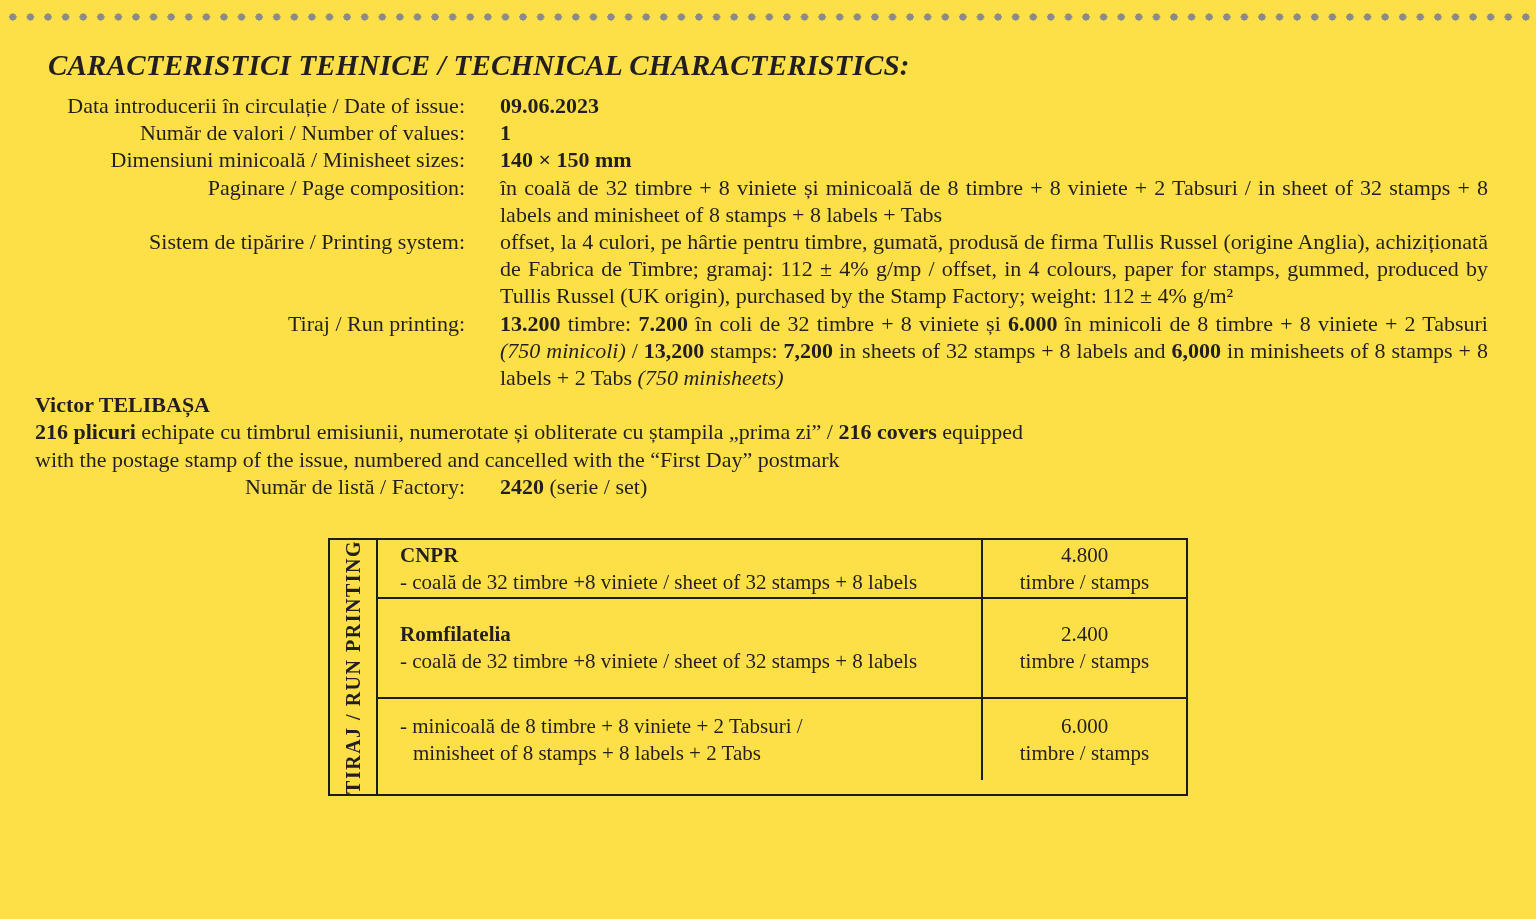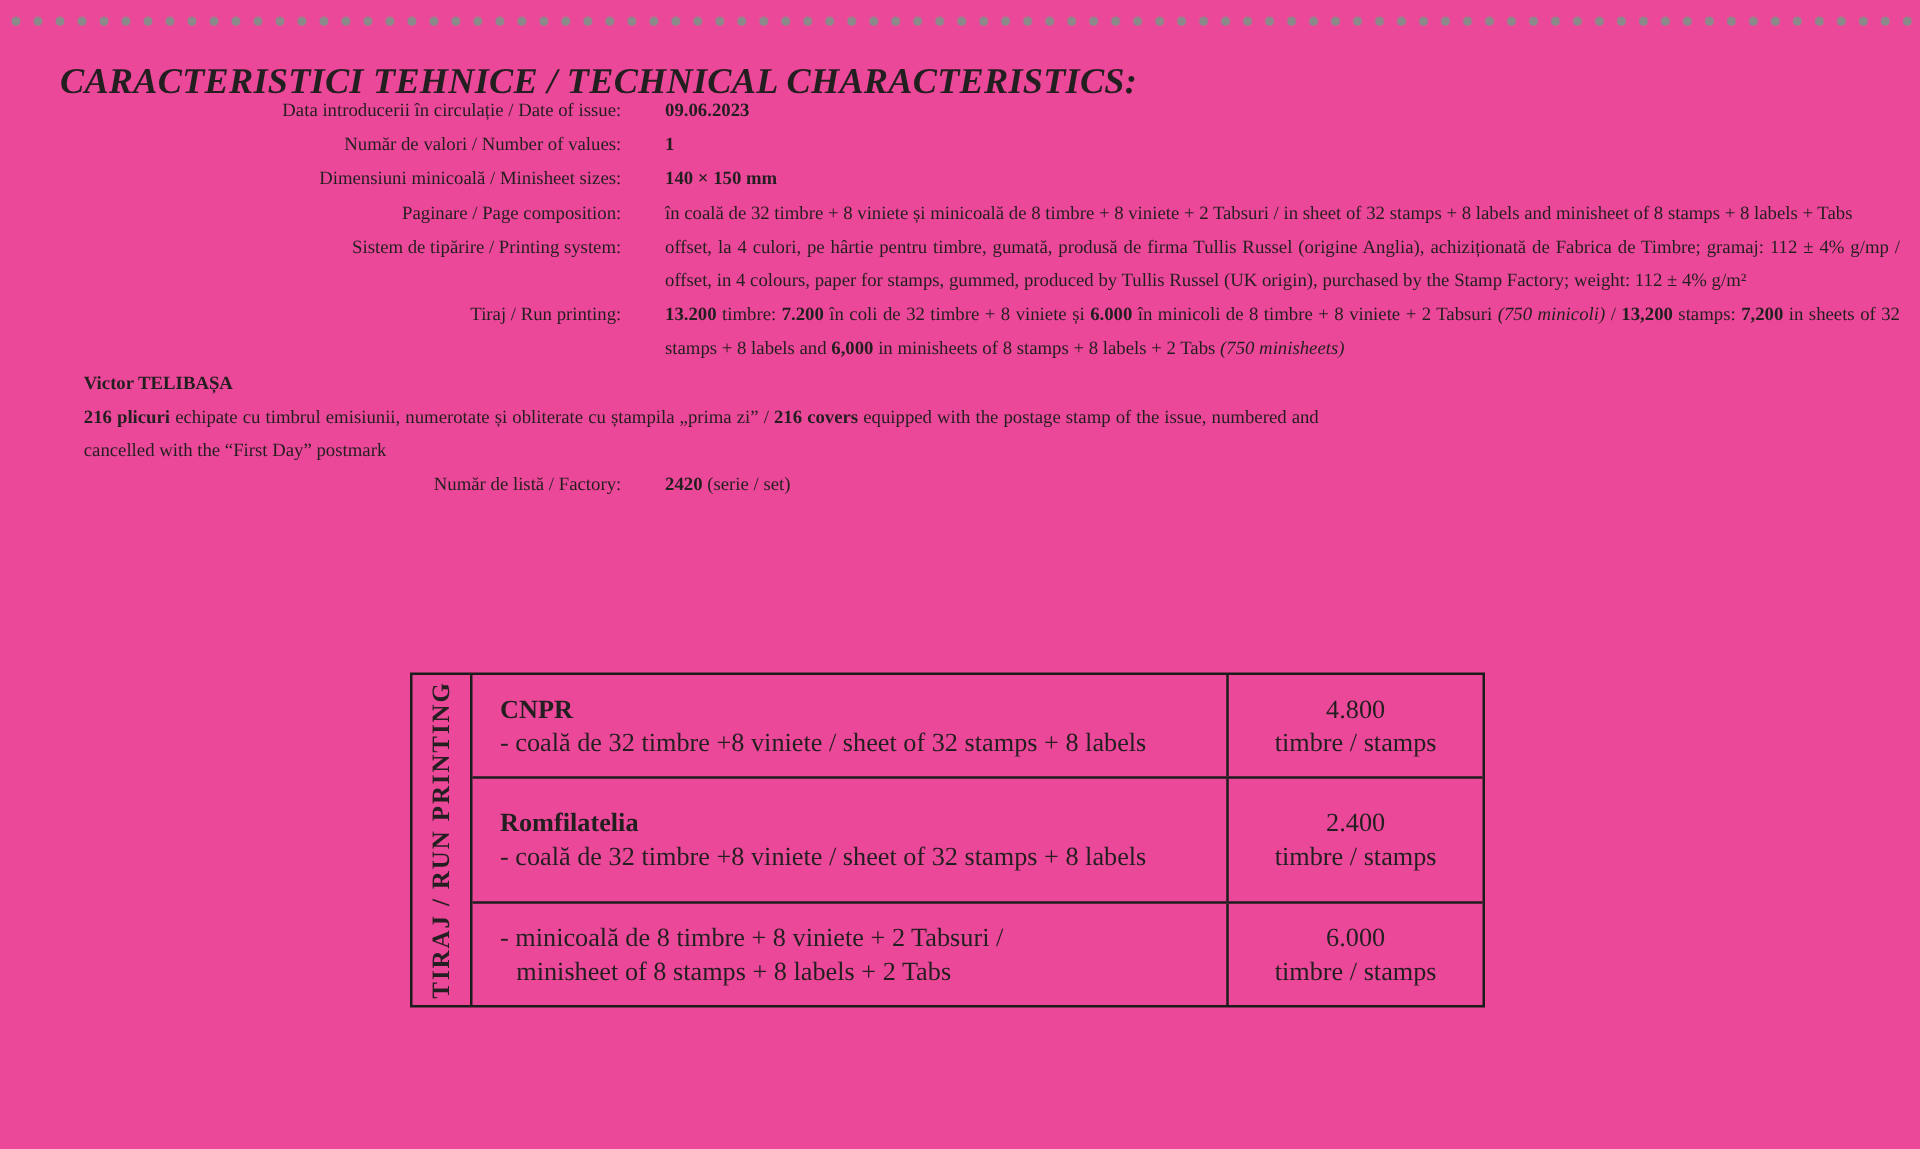--- a/index.html
+++ b/index.html
@@ -1,21 +1,21 @@
 <!DOCTYPE html>
 <html><head>
 <meta charset="utf-8">
 <style>
   * { margin: 0; padding: 0; box-sizing: border-box; }
   html, body { background: #ffffff; }
   .page {
     position: relative;
     width: 1536px;
     height: 919px;
-    background: #ec4899;
+    background: #fde047;
     color: #231f20;
     font-family: "Liberation Serif", serif;
     overflow: hidden;
   }
   .dotted-line {
     position: absolute;
     top: 10px;
     left: 0;
     width: 100%;
     height: 14px;
@@ -26,26 +26,25 @@
     top: 49px;
     left: 48px;
     font-size: 29px;
     font-weight: bold;
     font-style: italic;
     letter-spacing: 0.2px;
     white-space: nowrap;
   }
   .fields {
     position: absolute;
-    top: 76px;
+    top: 92px;
     left: 0;
     width: 1492px;
-    font-size: 15px;
+    font-size: 22px;
     line-height: 27.2px;
-    margin-left: 32px;
   }
   .frow { display: flex; align-items: flex-start; }
   .flabel {
     width: 465px;
     flex: 0 0 465px;
     text-align: right;
   }
   .fvalue {
     margin-left: 35px;
     width: 988px;
@@ -75,21 +74,21 @@
     transform: rotate(180deg);
     font-weight: bold;
     font-size: 20px;
     letter-spacing: 1.5px;
     white-space: nowrap;
   }
   .tbody { flex: 1 1 auto; display: flex; flex-direction: column; }
   .trow { display: flex; border-bottom: 2px solid #1c1c1c; }
   .trow:last-child { border-bottom: none; }
   .trow.thead { height: 53px; }
-  .trow.r1 { height: 83px; }
+  .trow.r1 { height: 59px; }
   .trow.r2 { height: 100px; gap: 20px; }
   .trow.r3 { height: 81px; }
   .tdesc {
     flex: 1 1 auto;
     padding-left: 22px;
     padding-right: 10px;
     display: flex;
     flex-direction: column;
     justify-content: center;
   }

